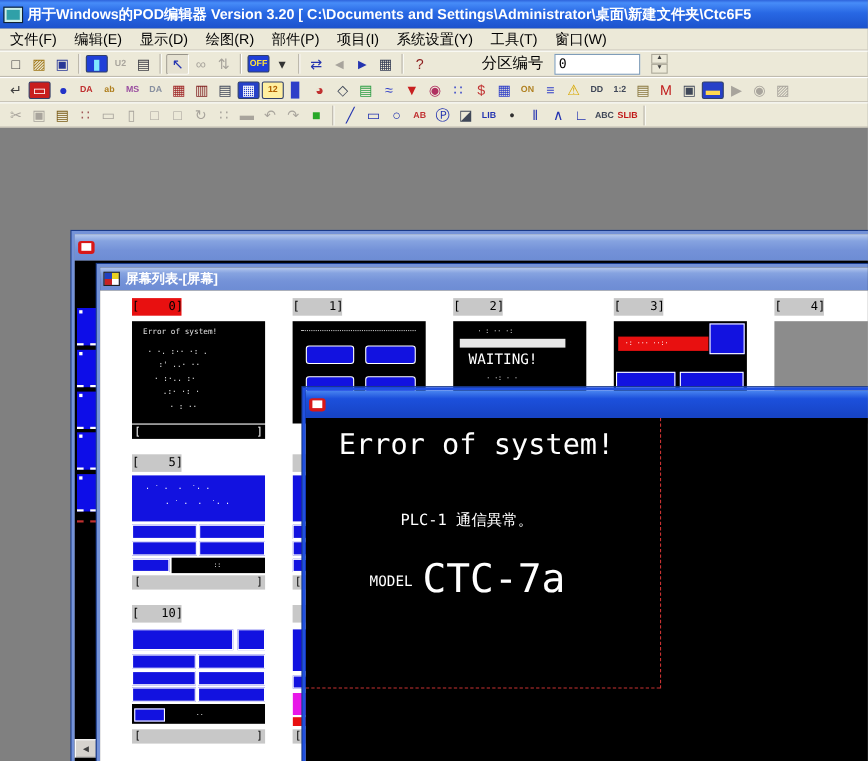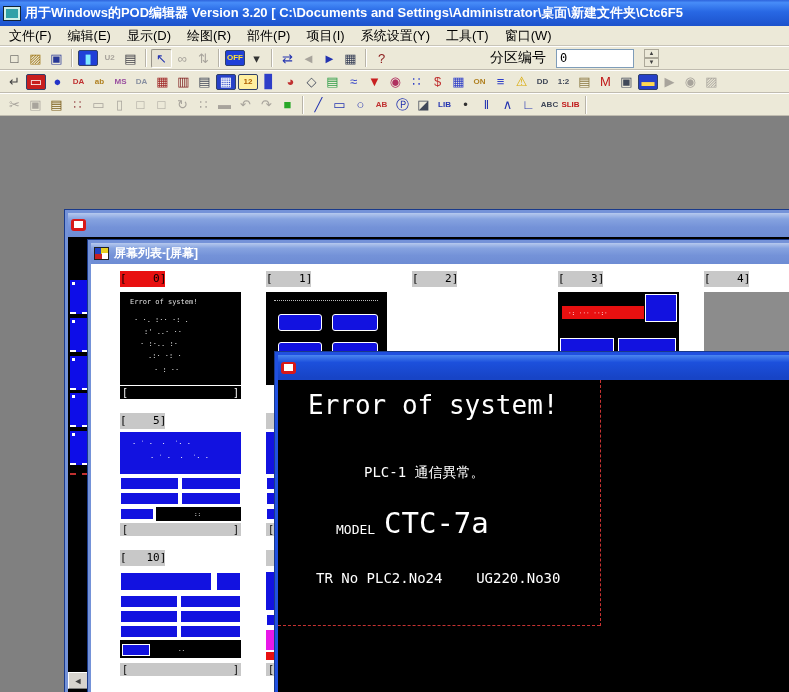--- a/index.html
+++ b/index.html
@@ -37,21 +37,21 @@
   .tbi{
     width:21px;height:19px;display:flex;align-items:center;justify-content:center;
     font-size:13px;line-height:1;color:#404040;border:1px solid transparent;box-sizing:border-box;
     flex:0 0 auto;cursor:default;border-radius:2px;
   }
   .tbi.small{font-size:8px;font-weight:bold;letter-spacing:0;}
   .tbi.boxed{height:16px;width:20px;margin:0 1px;border:1px solid #30406A;}
   .tbi.disabled{color:#A8A49C !important;}
   .tbi.pressed{background:#E6E2D2;border:1px solid #98948A;border-right-color:#FFF;border-bottom-color:#FFF;}
   .tbsep{width:0;height:18px;border-left:1px solid #B8B4A8;border-right:1px solid #FFF;margin:0 4px;flex:0 0 auto;}
-  .partition{display:flex;align-items:center;margin-left:98px;gap:10px;}
+  .partition{display:flex;align-items:center;margin-left:46px;gap:10px;}
   .partition-label{font-size:14px;color:#000;}
   .partition-input{
     width:70px;height:17px;border:1px solid #7F9DB9;background:#fff;
     font-size:12px;font-family:"DejaVu Sans Mono",monospace;padding:0 3px;
   }
   .spinner{display:flex;flex-direction:column;}
   .spin-btn{
     width:15px;height:9px;background:#ECE9D8;border:1px solid #ACA899;
     font-size:6px;line-height:7px;text-align:center;color:#404040;box-sizing:border-box;cursor:default;
   }
@@ -276,20 +276,26 @@
       <div class="mini" style="left:28px;top:60px;font-size:7px">.:· ·: ·</div>
       <div class="mini" style="left:34px;top:74px;font-size:7px">· : ··</div>
     </div>
     <div class="thumb" style="left:175px;top:28px">
       <div style="position:absolute;left:8px;top:8px;width:104px;border-top:1px dotted #BBB"></div>
       <div class="bluebar" style="left:12px;top:22px;width:44px;height:17px;border-radius:3px"></div>
       <div class="bluebar" style="left:66px;top:22px;width:46px;height:17px;border-radius:3px"></div>
       <div class="bluebar" style="left:12px;top:50px;width:44px;height:17px;border-radius:3px"></div>
       <div class="bluebar" style="left:66px;top:50px;width:46px;height:17px;border-radius:3px"></div>
     </div>
+    <div class="thumb" style="left:321px;top:28px">
+      <div class="mini" style="left:22px;top:6px;font-size:6px">· : ·· ·:</div>
+      <div style="position:absolute;left:6px;top:16px;width:96px;height:8px;background:#E8E8E8"></div>
+      <div class="mini" style="left:14px;top:28px;font-size:13px;color:#fff">WAITING!</div>
+      <div class="mini" style="left:30px;top:48px;font-size:6px">· ·: · ·</div>
+    </div>
     <div class="thumb" style="left:467px;top:28px">
       <div style="position:absolute;right:2px;top:2px;width:30px;height:26px;background:#1212E0;border:1px solid #fff"></div>
       <div style="position:absolute;left:4px;top:14px;width:82px;height:13px;background:#E81010">
         <span class="mini" style="left:6px;top:3px;font-size:6px;color:#fff">·: ··· ··:·</span>
       </div>
       <div class="bluebar" style="left:2px;top:46px;width:54px;height:15px"></div>
       <div class="bluebar" style="left:60px;top:46px;width:58px;height:15px"></div>
       <div class="bluebar" style="left:2px;top:66px;width:54px;height:15px"></div>
       <div class="bluebar" style="left:60px;top:66px;width:58px;height:15px"></div>
     </div>
@@ -370,18 +376,17 @@
 </div>
 
 <div class="win" id="win0">
   <div class="wbar">
     <span class="mon-icon"></span>
   </div>
   <div class="wcontent">
     <div class="scr" style="left:30px;top:10px;font-size:26px">Error of system!</div>
     <div class="scr" style="left:86px;top:84px;font-size:14px">PLC-1 通信異常。</div>
     <div class="scr" style="left:58px;top:142px;font-size:13px">MODEL</div>
-    <div class="scr" style="left:106px;top:126px;font-size:29px">CTC-7a</div>
-    <div class="scr" style="left:38px;top:190px;font-size:14px">TR No PLC2.No24    UG220.No30</div>
+    <div class="scr" style="left:106px;top:126px;font-size:36px">CTC-7a</div>
     <div class="guide-v"></div>
     <div class="guide-h"></div>
   </div>
 </div>
 
 </body></html>

